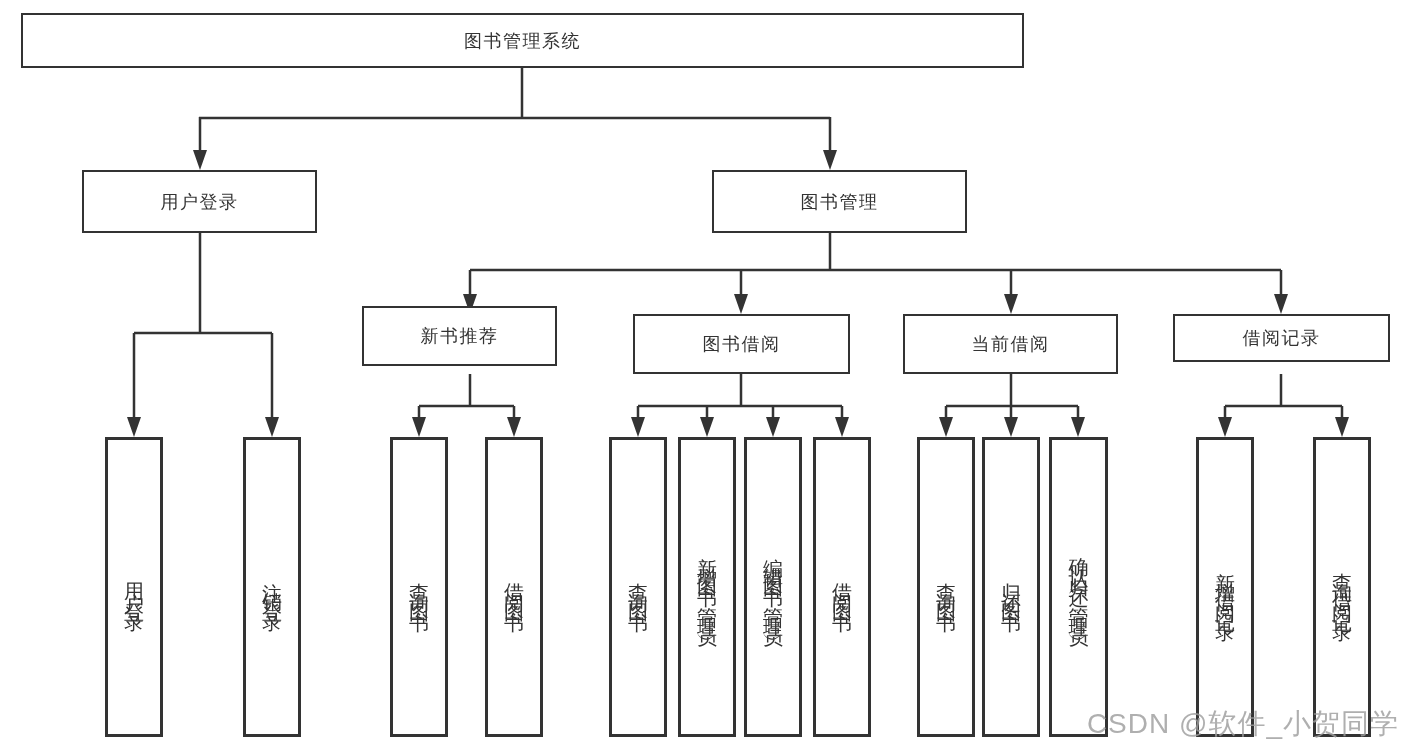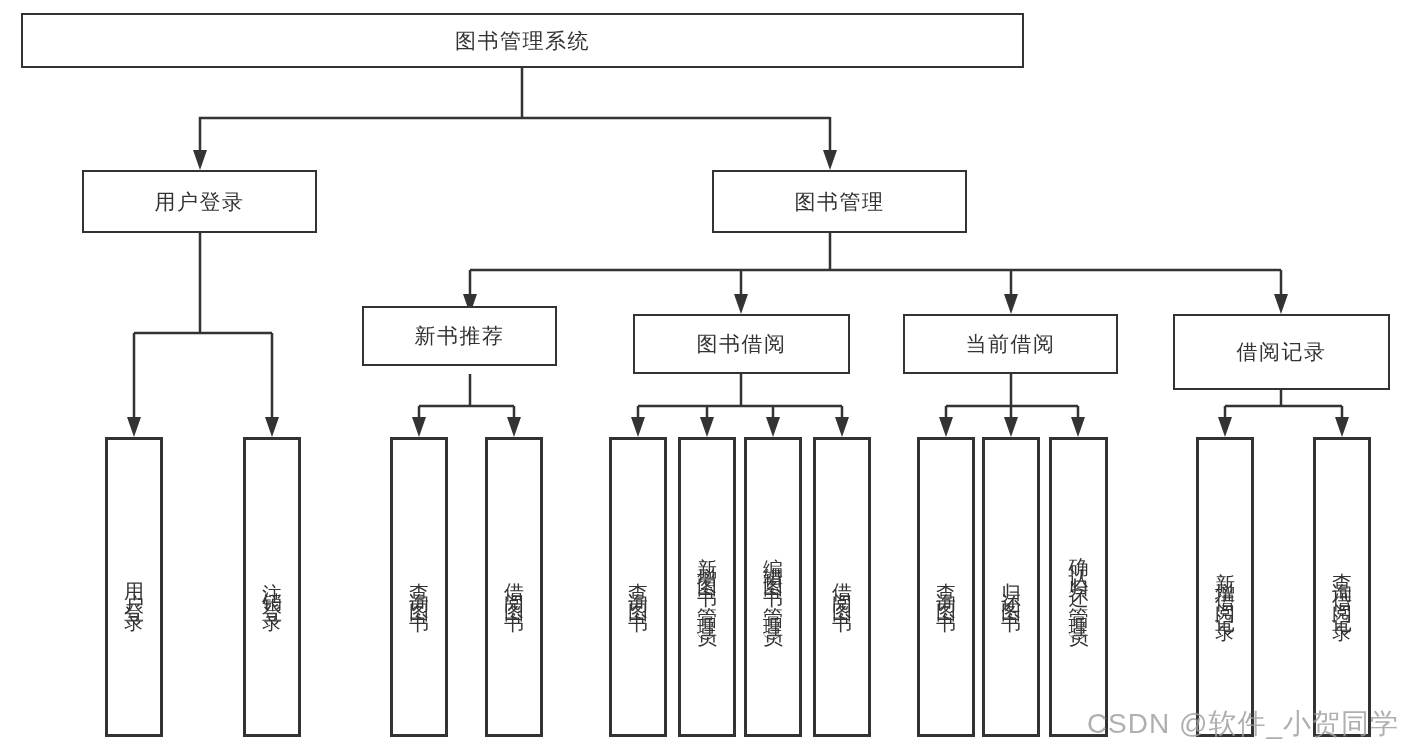--- a/index.html
+++ b/index.html
@@ -14,21 +14,21 @@
   .connectors{position:absolute;left:0;top:0;width:1405px;height:747px;}
   .box{
     position:absolute;
     background:#ffffff;
     border:2.5px solid #333333;
     box-sizing:border-box;
     display:flex;align-items:center;justify-content:center;
     text-align:center;
     z-index:2;
   }
-  .hbox{font-size:21px;letter-spacing:1.5px;}
+  .hbox{font-size:18px;letter-spacing:1.5px;}
   .vbox{border-width:3px;}
   .vtext{
     writing-mode:vertical-rl;
     text-orientation:mixed;
     font-size:20px;
     letter-spacing:10px;
     line-height:1.15;
     white-space:nowrap;
   }
   .watermark{
@@ -106,21 +106,21 @@
 
   <div class="box hbox" style="left:362px;top:306px;width:195px;height:60px">
     <span>新书推荐</span>
   </div>
   <div class="box hbox" style="left:903px;top:314px;width:215px;height:60px">
     <span>当前借阅</span>
   </div>
   <div class="box hbox" style="left:633px;top:314px;width:217px;height:60px">
     <span>图书借阅</span>
   </div>
-  <div class="box hbox" style="left:1173px;top:314px;width:217px;height:76px">
+  <div class="box hbox" style="left:1173px;top:314px;width:217px;height:48px">
     <span>借阅记录</span>
   </div>
 
   <div class="box vbox" style="left:105px;top:437px;width:58px;height:300px">
     <span class="vtext">用户登录</span>
   </div>
   <div class="box vbox" style="left:243px;top:437px;width:58px;height:300px">
     <span class="vtext">注销登录</span>
   </div>
 

